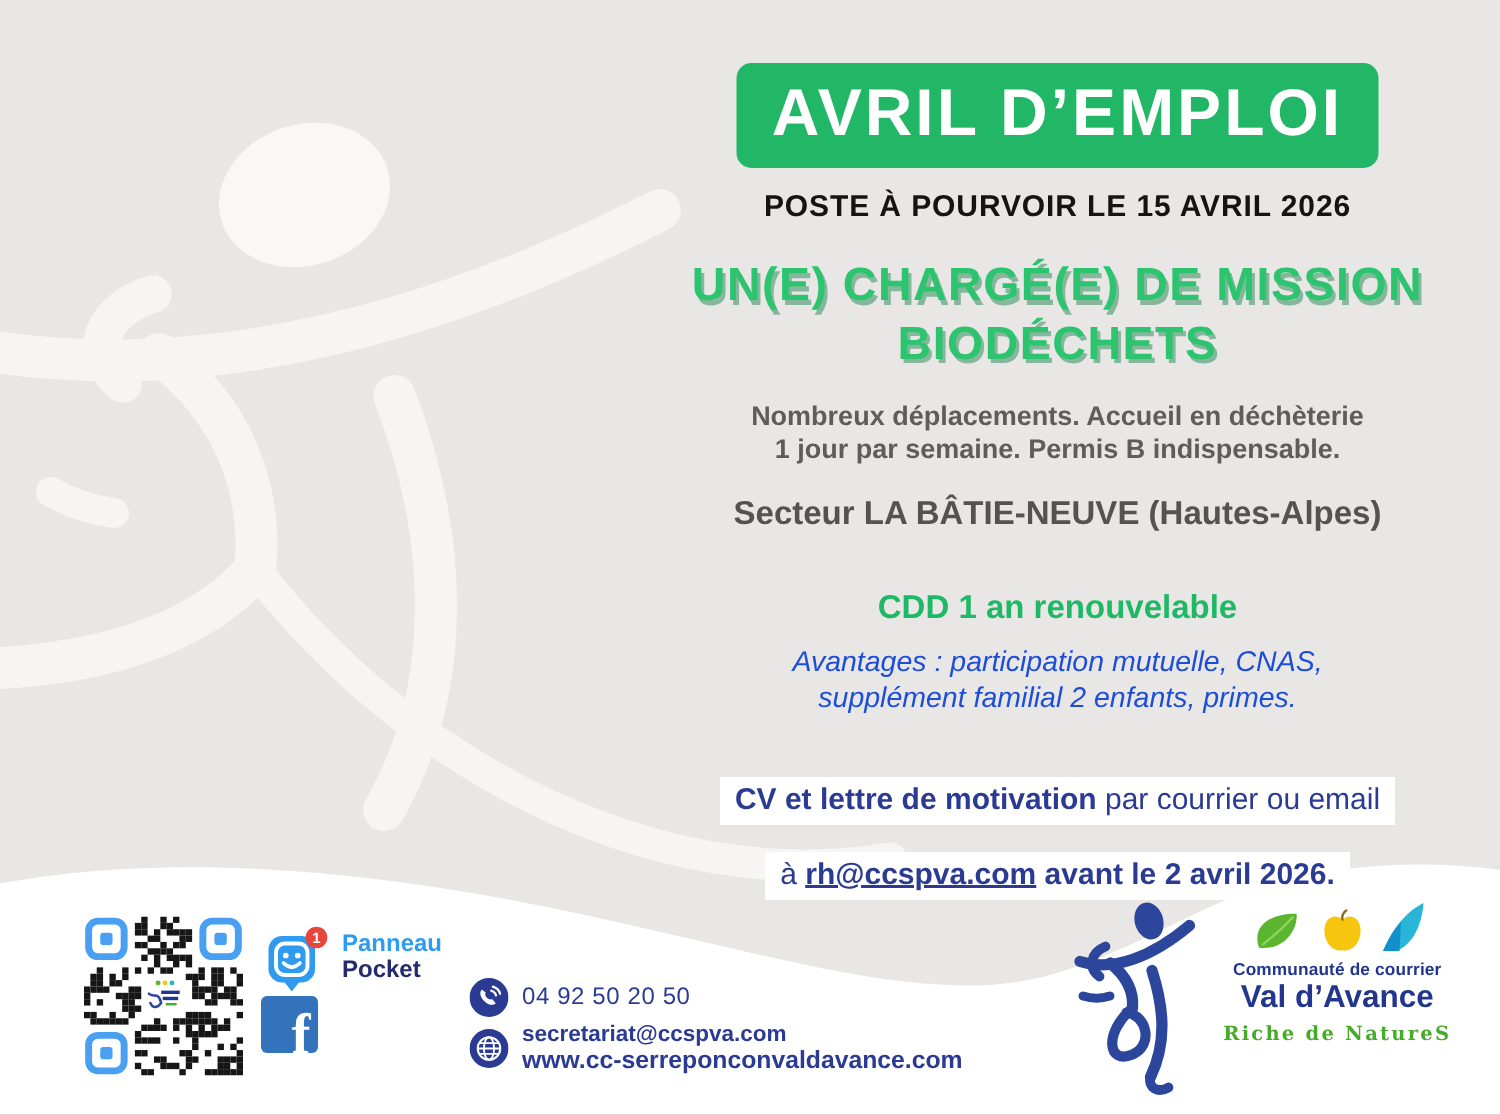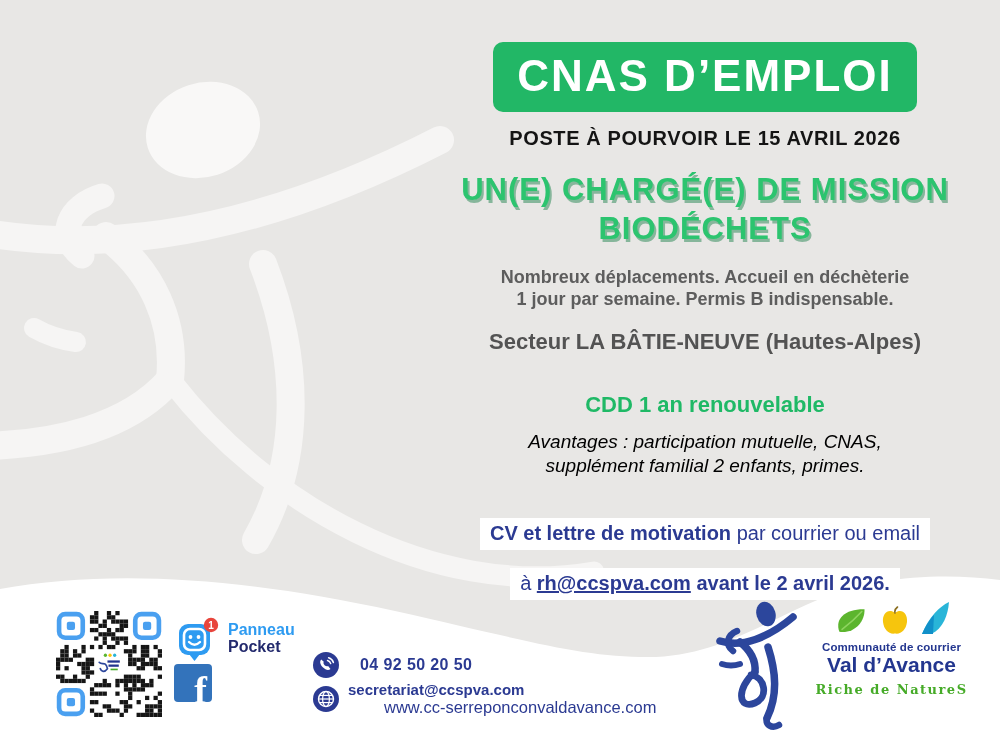--- a/index.html
+++ b/index.html
@@ -40,21 +40,21 @@
   .sector {
     position:absolute; top:329px; left:0; width:100%;
     font-size:22px; font-weight:700; color:#535353;
   }
   .schedule {
     position:absolute; top:360px; left:0; width:100%;
     font-size:22px; font-weight:700; color:#1fb966; line-height:30px;
   }
   .benefits {
     position:absolute; top:430px; left:0; width:100%;
-    font-size:19px; font-style:italic; color:#000000; line-height:24px;
+    font-size:19px; font-style:italic; color:#1d4ed8; line-height:24px;
   }
   .application {
     position:absolute; top:500px; left:0; width:100%;
     font-size:20px; color:#2b3a92; line-height:26px;
   }
   .application .hl {
     display:inline-block; background:#ffffff; padding:2px 10px 4px; margin-top:18px;
   }
   .application b { font-weight:700; }
   .application .u { text-decoration:underline; }
@@ -68,23 +68,23 @@
     position:absolute; left:174px; top:664px; width:38px; height:38px;
     background:#3373bb; border-radius:4px; overflow:hidden;
   }
   .fb span {
     position:absolute; right:5px; bottom:-10px; color:#fff;
     font-size:38px; font-weight:700; font-family:"Liberation Serif", serif;
   }
   .contacts { position:absolute; left:313px; top:652px; color:#2b3a92; }
   .c-row { display:flex; align-items:center; margin-bottom:3px; }
   .c-icon { width:26px; height:26px; margin-right:9px; flex:0 0 auto; }
-  .c-phone { font-size:16px; font-weight:700; letter-spacing:.4px;margin-left:12px; }
+  .c-phone { font-size:16px; font-weight:400; letter-spacing:.4px; }
   .c-mail { font-size:15px; font-weight:700; line-height:17px; }
-  .c-web { font-size:16.5px; font-weight:400; line-height:19px;margin-left:36px; }
+  .c-web { font-size:16.5px; font-weight:700; line-height:19px; }
 
   .logo { position:absolute; left:716px; top:592px; width:270px; }
   .logo-fig { position:absolute; left:0; top:8px; }
   .logo-right { position:absolute; left:88px; top:0; width:175px; text-align:center; }
   .logo-icons { display:flex; justify-content:center; gap:11px; margin-top:8px; height:36px; align-items:flex-end; }
   .logo-cdc { font-size:11.5px; font-weight:700; color:#23368f; margin-top:5px; letter-spacing:.1px; }
   .logo-name1 { font-size:22px; font-weight:700; color:#23368f; line-height:25px; letter-spacing:.3px; }
   .logo-name2 { font-size:21px; font-weight:700; color:#23368f; line-height:24px; }
   .logo-tag { font-size:13px; font-weight:700; color:#46ab28;
               font-family:"DejaVu Serif", serif; letter-spacing:1.5px; margin-top:5px; }
@@ -111,21 +111,21 @@
 
   <svg class="wave" viewBox="0 0 1000 743">
     <path d="M0,589 C110,569 240,577 395,611 C525,640 580,657 648,657
              C715,657 762,623 822,598 C872,577 942,572 1000,580
              L1000,743 L0,743 Z" fill="#ffffff"></path>
   </svg>
 
   <div class="col">
 
     <div class="banner-wrap">
-      <span class="banner">CNAS D’EMPLOI</span>
+      <span class="banner">AVRIL D’EMPLOI</span>
     </div>
 
     <div class="subtitle">POSTE À POURVOIR LE 15 AVRIL 2026</div>
 
     <h1 class="job-title">
       <span>UN(E) CHARGÉ(E) DE MISSION</span><br>
       <span>BIODÉCHETS</span>
     </h1>
 
     <p class="desc">

